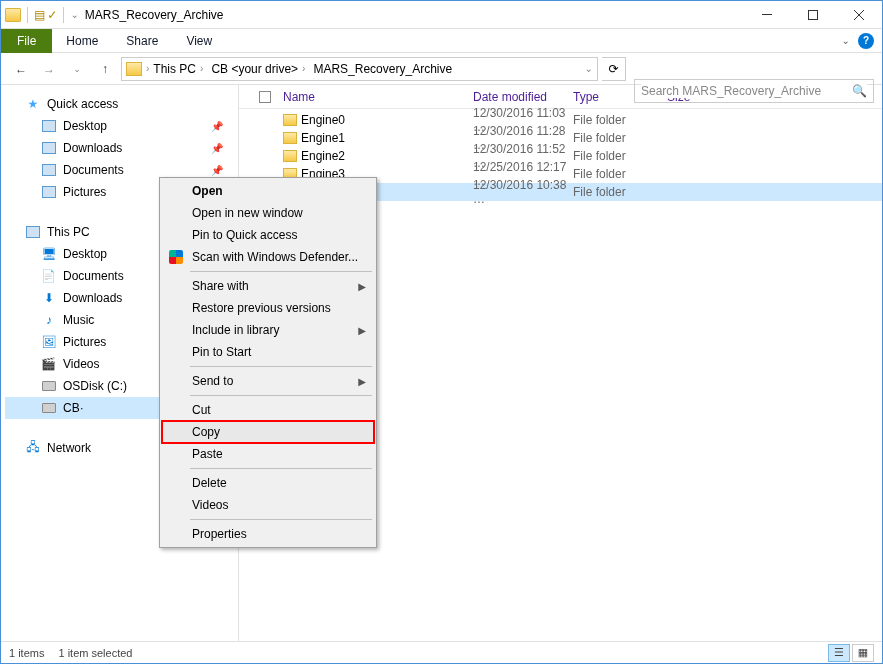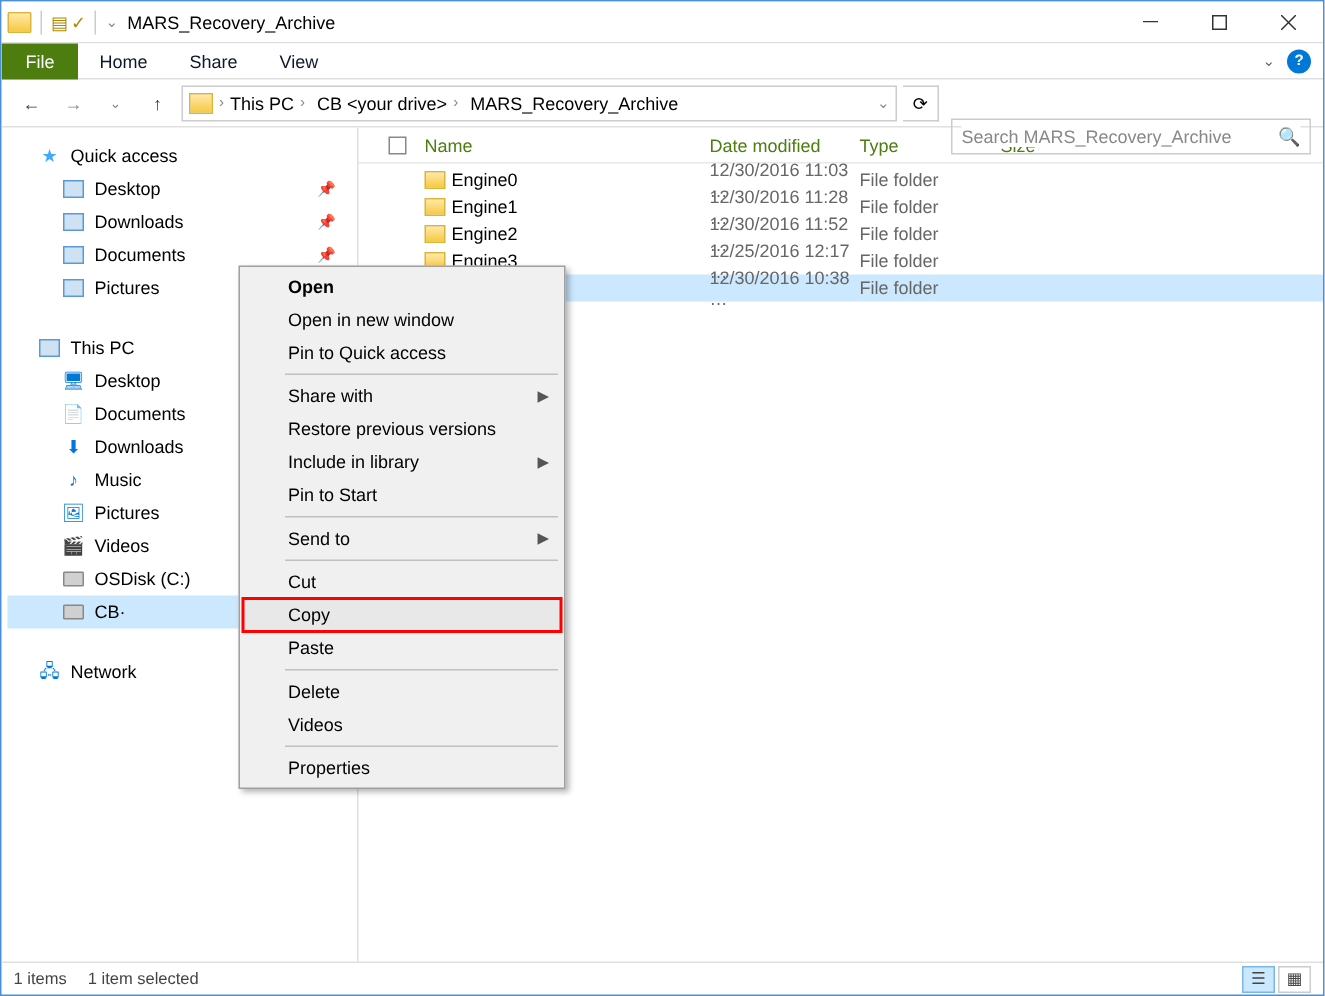--- a/index.html
+++ b/index.html
@@ -46,21 +46,21 @@
     .side-item .icon { width: 16px; height: 16px; display: flex; align-items: center; justify-content: center; }
     .side-sub { padding-left: 36px; }
     .star-icon { color: #40a9ff; }
     .folder-icon-sm { width: 14px; height: 12px; background: linear-gradient(#ffe9a6, #f5c944); border: 1px solid #dcb43b; }
     .pin-icon { margin-left: auto; margin-right: 10px; color: #888; font-size: 10px; }
     .monitor-icon { width: 14px; height: 12px; border: 1px solid #5a9bd5; background: #cfe2f3; }
     .disk-icon { width: 14px; height: 10px; background: #d0d0d0; border: 1px solid #888; border-radius: 1px; }
     
     
     .filelist { flex: 1; display: flex; flex-direction: column; }
-    .columns { height: 24px; display: flex; align-items: center; border-bottom: 1px solid #e8e8e8; padding-left: 20px; color: #4d7c0f; }
+    .columns { height: 24px; display: flex; align-items: center; border-bottom: 1px solid #e8e8e8; padding-left: 20px; color: #4c1d95; }
     .col-check { width: 24px; }
     .col-name { width: 190px; }
     .col-date { width: 100px; }
     .col-type { width: 94px; }
     .col-size { width: 50px; }
     .rows { flex: 1; padding-top: 2px; }
     .file-row { height: 18px; display: flex; align-items: center; padding-left: 20px; cursor: pointer; }
     .file-row.selected { background: #cce8ff; }
     .file-row .check { width: 24px; display: flex; align-items: center; }
     .file-row .name { width: 190px; display: flex; align-items: center; gap: 4px; }
@@ -322,20 +322,26 @@
 <div class="context-menu" id="ctx-menu">
     <div class="ctx-item bold">
       <span>Open</span>
     </div>
     <div class="ctx-item">
       <span>Open in new window</span>
     </div>
     <div class="ctx-item">
       <span>Pin to Quick access</span>
     </div>
+    <div class="ctx-item">
+      <span class="ctx-icon">
+        <span class="defender-icon"></span>
+      </span>
+      <span>Scan with Windows Defender...</span>
+    </div>
     <div class="ctx-sep"></div>
     <div class="ctx-item">
       <span>Share with</span>
       <span class="arrow">▶</span>
     </div>
     <div class="ctx-item">
       <span>Restore previous versions</span>
     </div>
     <div class="ctx-item">
       <span>Include in library</span>

